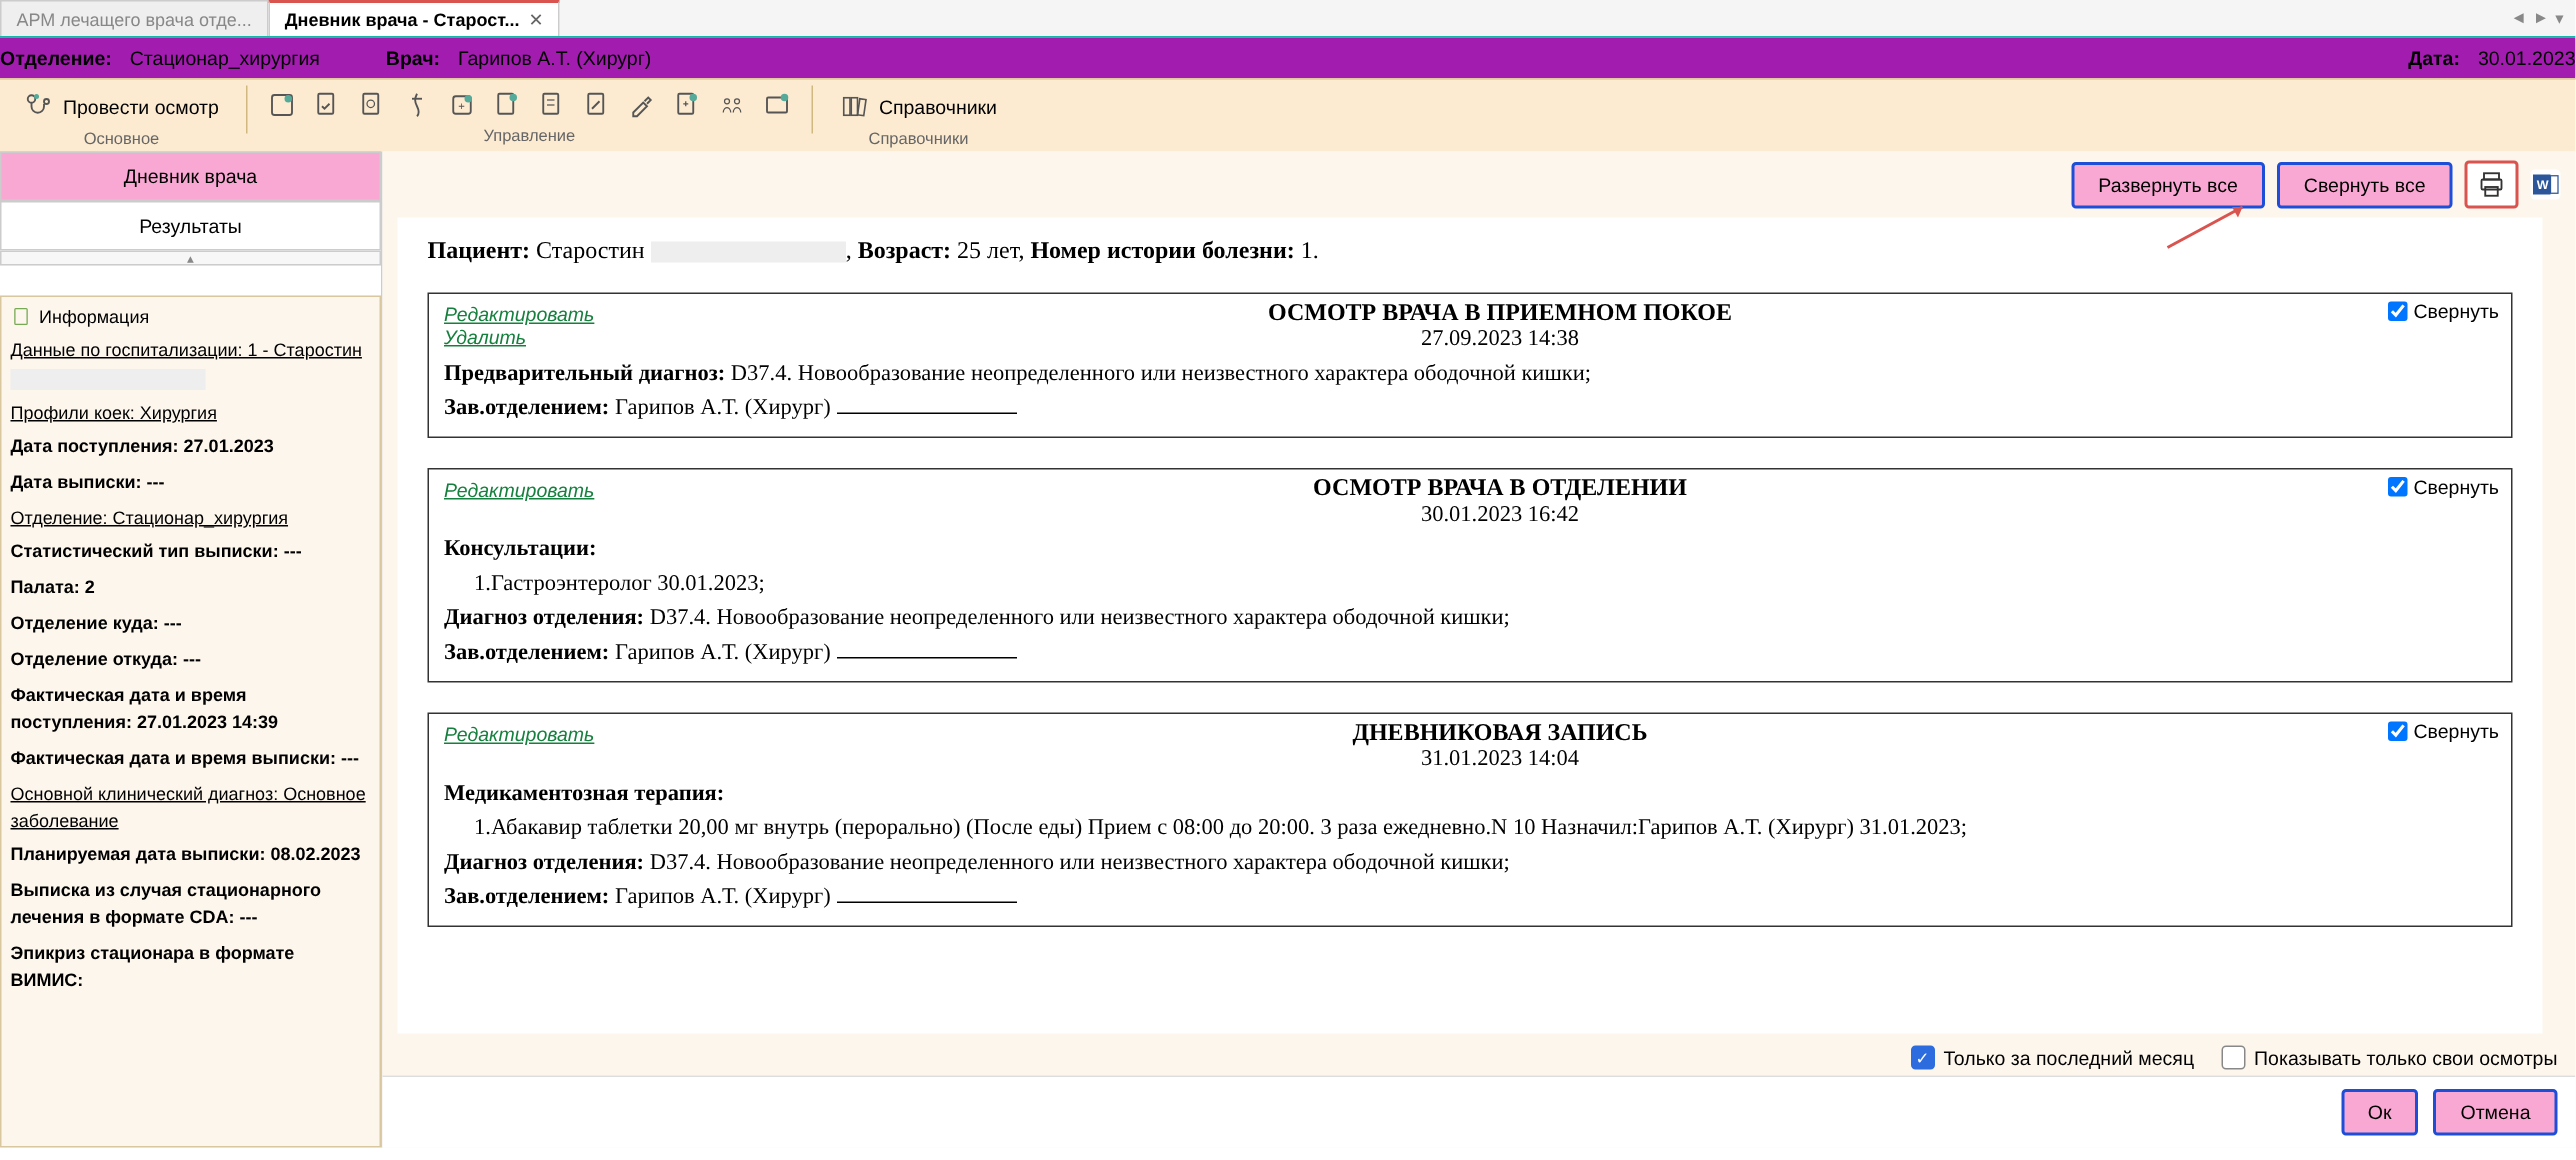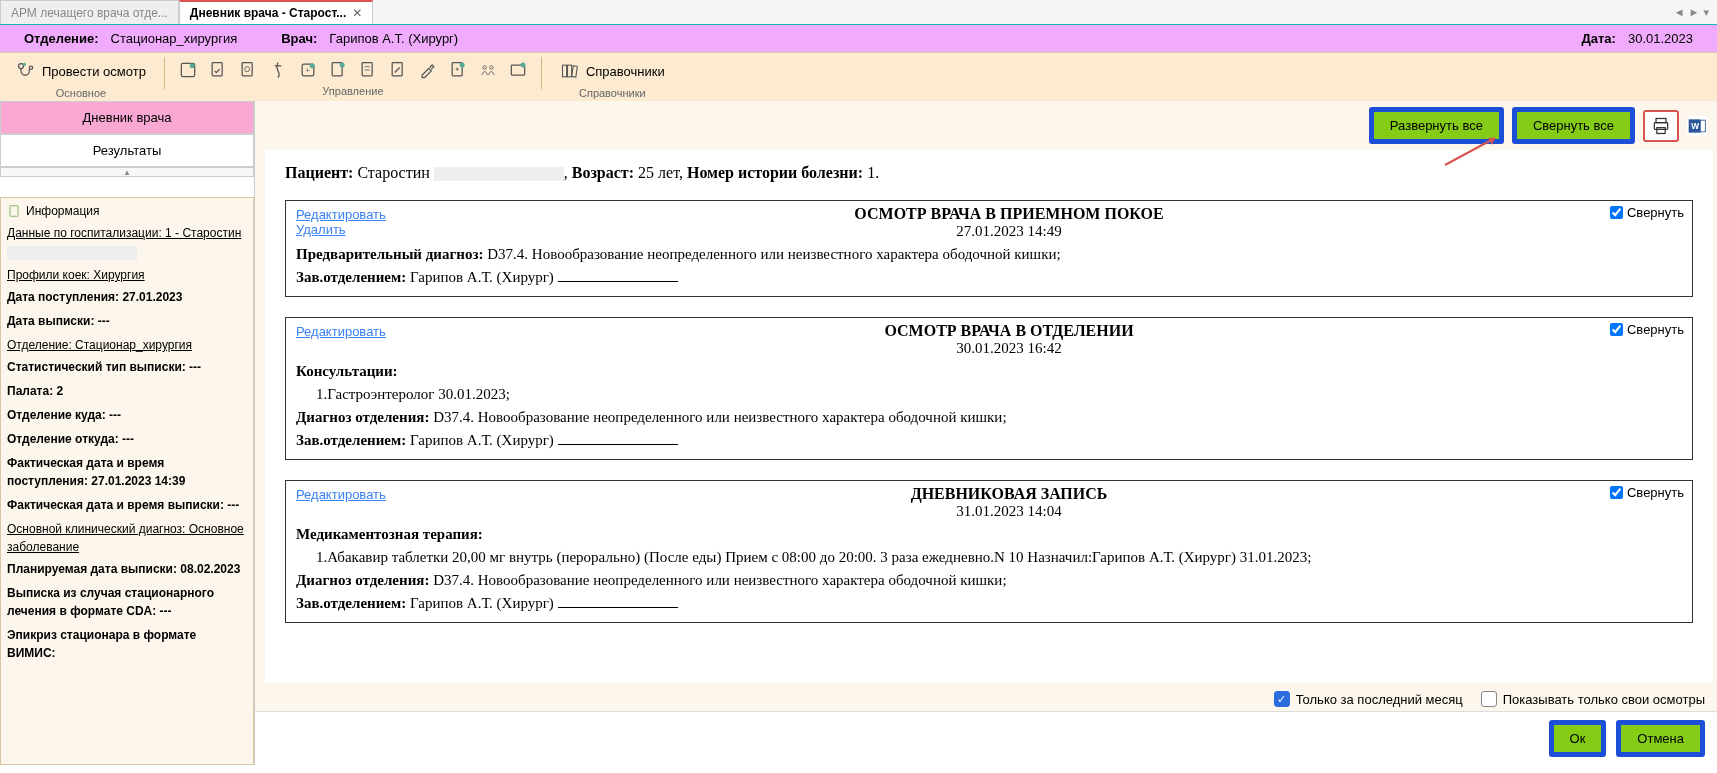--- a/index.html
+++ b/index.html
@@ -7,21 +7,21 @@
 
 
 .tabs-row { display: flex; background: #f5f5f5; border-bottom: 1px solid #14b8a6; height: 25px; }
 .tab { padding: 4px 10px; border: 1px solid #ccc; border-bottom: none; background: #efefef; font-size: 12px; display: flex; align-items: center; gap: 6px; cursor: pointer; }
 .tab.inactive { color: #888; }
 .tab.active { background: #fff; border-top: 2px solid #d9534f; font-weight: bold; color: #000; }
 .tab-close { font-weight: normal; color: #666; cursor: pointer; }
 .tabs-right { margin-left: auto; display: flex; align-items: center; padding-right: 8px; gap: 4px; color: #888; font-size: 11px; }
 
 
-.header-bar { background: #f0abfc; display: flex; padding: 6px 24px; gap: 12px; border-bottom: 1px solid #e0c9a0; }
+.header-bar { background: #a21caf; display: flex; padding: 6px 0; gap: 12px; border-bottom: 1px solid #e0c9a0; }
 .header-label { font-weight: bold; }
 .header-spacer { flex: 1; }
 
 
 .toolbar { background: #fcebd1; display: flex; align-items: flex-start; padding: 4px 8px 2px; gap: 6px; }
 .tool-group { display: flex; flex-direction: column; align-items: center; }
 .tool-icons { display: flex; gap: 4px; align-items: center; }
 .tool-btn { width: 26px; height: 26px; display: flex; align-items: center; justify-content: center; cursor: pointer; border-radius: 3px; }
 .tool-btn svg { width: 20px; height: 20px; }
 .tool-btn-labeled { display: flex; align-items: center; gap: 6px; padding: 4px 8px; cursor: pointer; border-radius: 3px; }
@@ -35,33 +35,33 @@
 .side-collapse { height: 10px; border: 1px solid #ccc; background: #f7f7f7; display:flex; align-items:center; justify-content:center; font-size:9px; color:#888; cursor: pointer; }
 
 .info-panel { background: #fdf6ec; border: 1px solid #d9c89f; flex: 1; overflow-y: auto; padding: 4px 6px; font-size: 12px; line-height: 1.5; }
 .info-title { display: flex; align-items: center; gap: 5px; margin-bottom: 4px; }
 .info-link { color: #000; text-decoration: underline; display: block; margin-bottom: 4px; }
 .info-line { margin-bottom: 6px; font-weight: bold; }
 
 
 .content { flex: 1; display: flex; flex-direction: column; background: #fdf6ec; }
 .content-topbar { display: flex; align-items: center; padding: 6px 10px; gap: 8px; }
-.btn { border: 5px solid #1d4ed8; background: #84cc16; padding: 6px 16px; border-radius: 3px; cursor: pointer; font-size: 13px; }
+.btn { border: 2px solid #1d4ed8; background: #f9a8d4; padding: 6px 16px; border-radius: 3px; cursor: pointer; font-size: 13px; }
 .btn-icon { border: 1px solid #bbb; background: #fff; padding: 4px 6px; border-radius: 3px; cursor: pointer; display:flex; align-items:center; justify-content:center; }
 .btn-icon.print { border: 2px solid #d9534f; }
 .btn-icon svg { width: 20px; height: 20px; }
 
-.doc-area { background: #fff; margin: 0 4px 4px 10px; flex: 1; padding: 14px 20px; overflow-y: auto; }
+.doc-area { background: #fff; margin: 0 22px 4px 10px; flex: 1; padding: 14px 20px; overflow-y: auto; }
 .pat-line { font-family: "Times New Roman", serif; font-size: 16px; margin-bottom: 18px; }
 .pat-line b { font-weight: bold; }
 .redact { background: #eee; display: inline-block; min-width: 130px; height: 14px; vertical-align: middle; }
 
 .record { border: 1px solid #333; padding: 6px 10px 10px; margin-bottom: 20px; font-family: "Times New Roman", serif; font-size: 15px; position: relative; }
 .record-links { font-family: Arial; font-size: 13px; }
-.record-links a { color: #3b82f6; text-decoration: underline; display: block; }
+.record-links a { color: #15803d; text-decoration: underline; display: block; font-style: italic; }
 .record h3 { text-align: center; font-size: 16px; font-weight: bold; margin-top: -2px; }
 .record .dt { text-align: center; font-size: 15px; }
 .record .row { margin-top: 6px; }
 .collapse-chk { position: absolute; top: 4px; right: 8px; font-family: Arial; font-size: 13px; display: flex; gap: 4px; }
 .sigline { display:inline-block; border-bottom: 1px solid #000; min-width: 120px; }
 
 
 .options-bar { background: #fdf6ec; display: flex; align-items: center; justify-content: flex-end; padding: 4px 12px; gap: 18px; }
 .chk { display: flex; align-items: center; gap: 6px; }
 .chkbox { width: 16px; height: 16px; border: 1px solid #888; border-radius: 3px; display:flex; align-items:center; justify-content:center; background:#fff; }
@@ -274,21 +274,21 @@
       <div id="records-container">
           <div class="record">
     <div class="collapse-chk"><input type="checkbox" checked="" style=""> Свернуть</div>
     <div style="display:flex">
               <div class="record-links" style="width:140px">
                 <a>Редактировать</a>
                 <a>Удалить</a>
               </div>
       <div style="flex:1">
                 <h3>ОСМОТР ВРАЧА В ПРИЕМНОМ ПОКОЕ</h3>
-                <div class="dt">27.01.2023 14:49</div>
+                <div class="dt">27.09.2023 14:38</div>
               </div>
       <div style="width:100px"></div>
             </div>
     <div class="row"><b>Предварительный диагноз:</b> D37.4. Новообразование неопределенного или неизвестного характера ободочной кишки;</div>
             <div class="row"><b>Зав.отделением:</b> Гарипов А.Т. (Хирург) <span class="sigline"></span></div>
           </div>
           <div class="record">
     <div class="collapse-chk"><input type="checkbox" checked="" style=""> Свернуть</div>
     <div style="display:flex">
               <div class="record-links" style="width:140px">

